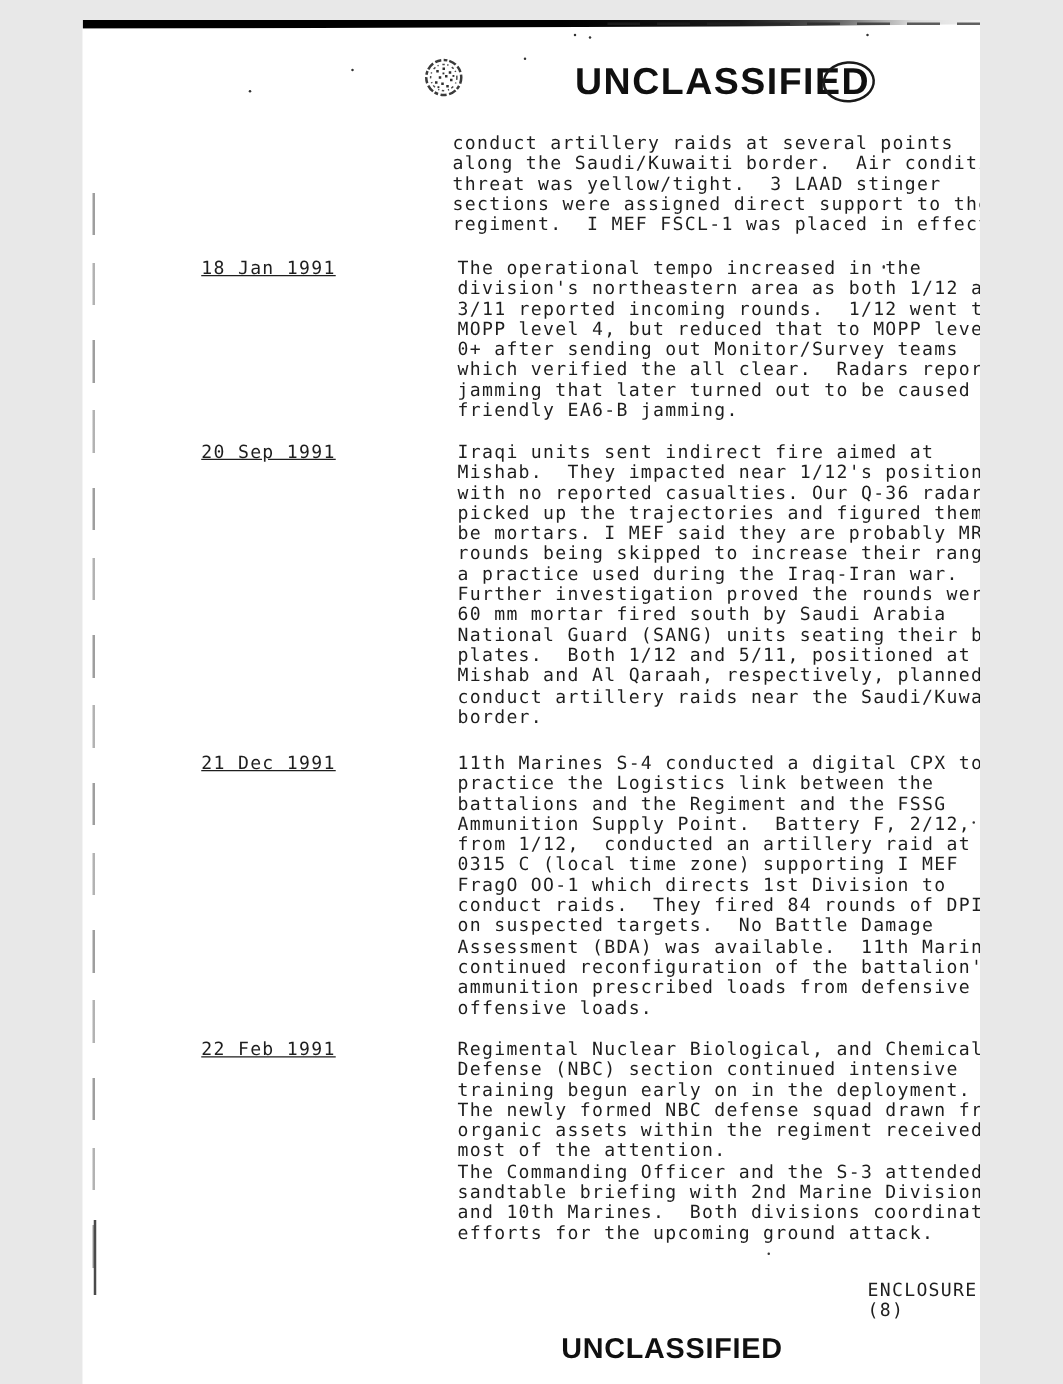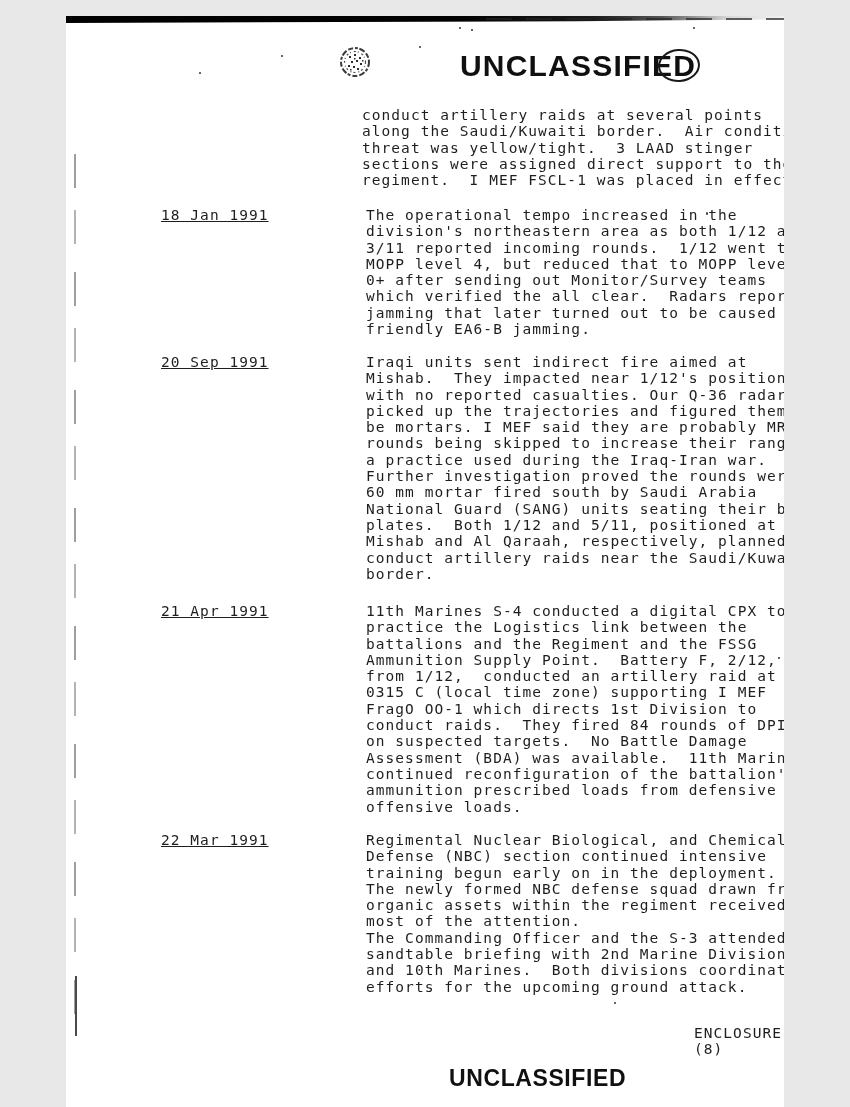--- a/index.html
+++ b/index.html
@@ -185,38 +185,38 @@
 Further investigation proved the rounds were
 60 mm mortar fired south by Saudi Arabia
 National Guard (SANG) units seating their base
 plates.  Both 1/12 and 5/11, positioned at Al
 Mishab and Al Qaraah, respectively, planned to
 conduct artillery raids near the Saudi/Kuwaiti
 border.</div>
   </div>
 
   <div class="entry" style="top:587px">
-    <span class="date mono">21 Apr 1991</span>
+    <span class="date mono">21 Dec 1991</span>
     <div class="body mono">11th Marines S-4 conducted a digital CPX to
 practice the Logistics link between the
 battalions and the Regiment and the FSSG
 Ammunition Supply Point.  Battery F, 2/12,
 from 1/12,  conducted an artillery raid at
 0315 C (local time zone) supporting I MEF
 FragO OO-1 which directs 1st Division to
 conduct raids.  They fired 84 rounds of DPICM
 on suspected targets.  No Battle Damage
 Assessment (BDA) was available.  11th Marines
 continued reconfiguration of the battalion's
 ammunition prescribed loads from defensive to
 offensive loads.</div>
   </div>
 
   <div class="entry" style="top:816px">
-    <span class="date mono">22 Mar 1991</span>
+    <span class="date mono">22 Feb 1991</span>
     <div class="body mono">Regimental Nuclear Biological, and Chemical
 Defense (NBC) section continued intensive
 training begun early on in the deployment.
 The newly formed NBC defense squad drawn from
 organic assets within the regiment received
 most of the attention.
 The Commanding Officer and the S-3 attended a
 sandtable briefing with 2nd Marine Division
 and 10th Marines.  Both divisions coordinated
 efforts for the upcoming ground attack.</div>

